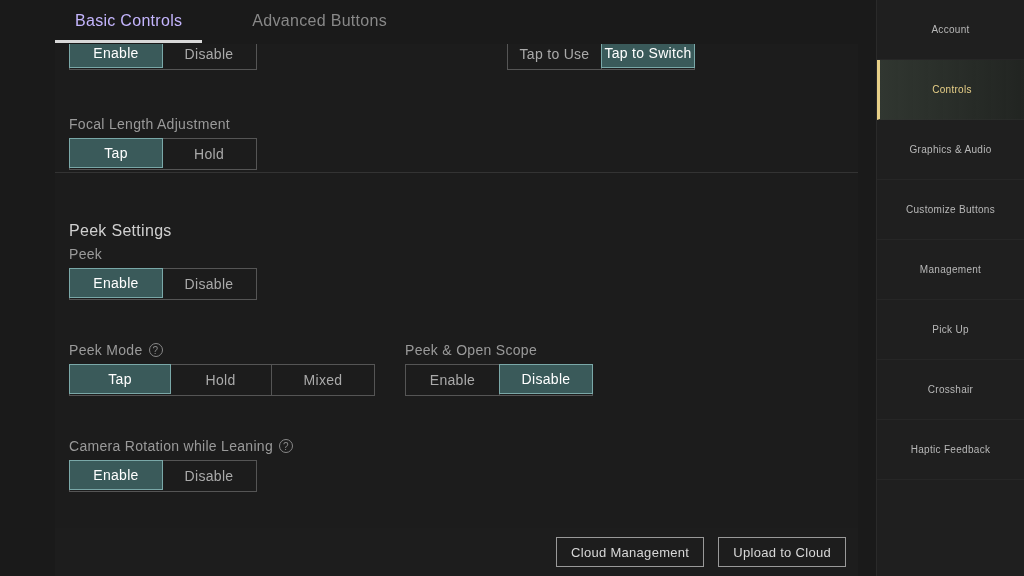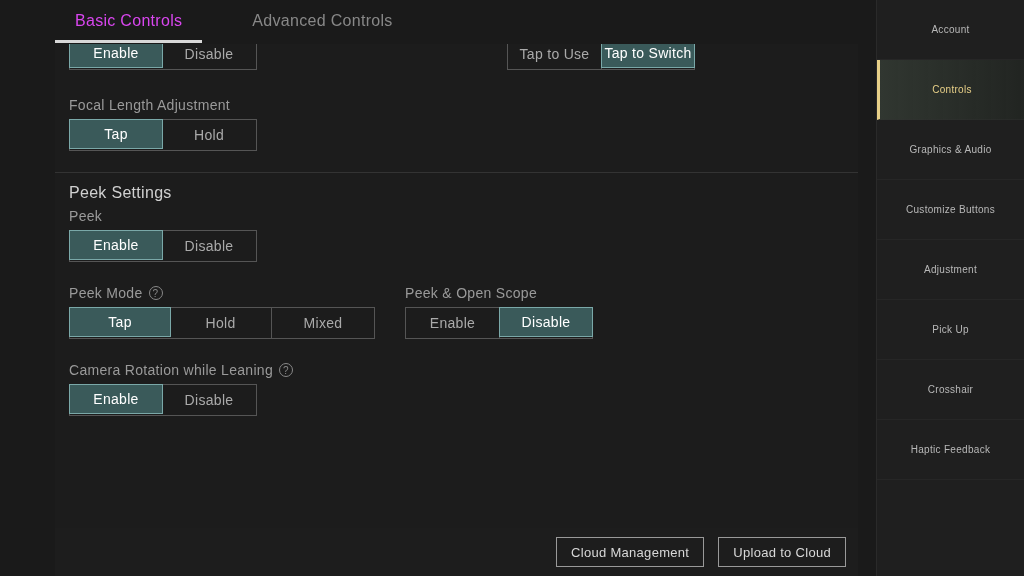--- a/index.html
+++ b/index.html
@@ -34,21 +34,21 @@
   gap: 30px;
 }
 .tab {
   font-size: 16px;
   padding: 10px 20px;
   cursor: pointer;
   color: #888;
   letter-spacing: 0.3px;
 }
 .tab.active {
-  color: #d946ef;
+  color: #c4b5fd;
   border-bottom: 3px solid #d8d8d8;
 }
 .scroll-area {
   flex: 1;
   margin: 0 10px 0 55px;
   background: rgba(30,30,30,0.5);
   padding: 10px 14px 14px 14px;
   position: relative;
   overflow: hidden;
 }
@@ -63,21 +63,21 @@
 }
 .section-title {
   font-size: 16px;
   color: #d0d0d0;
   margin-bottom: 6px;
   letter-spacing: 0.3px;
 }
 .toggle-group {
   display: inline-flex;
   border: 1px solid #555;
-  margin-bottom: 5px;
+  margin-bottom: 24px;
 }
 .toggle-btn {
   width: 94px;
   height: 30px;
   display: flex;
   align-items: center;
   justify-content: center;
   font-size: 14px;
   color: #aaa;
   cursor: pointer;
@@ -189,21 +189,21 @@
 }
 </style>
 </head>
 <body>
 
 <div class="container">
   <div class="main-panel">
     <div class="header-row">
       <div class="tabs">
         <div class="tab active">Basic Controls</div>
-        <div class="tab">Advanced Controls</div>
+        <div class="tab">Advanced Buttons</div>
       </div>
     </div>
 
     <div class="scroll-area">
 
       <div class="partial-top">
         <div class="toggle-group">
           <div class="toggle-btn selected">Enable</div>
           <div class="toggle-btn">Disable</div>
         </div>
@@ -271,18 +271,18 @@
         <div class="bottom-btn">Upload to Cloud</div>
       </div>
     </div>
   </div>
 
   <div class="sidebar">
     <div class="sidebar-item">Account</div>
     <div class="sidebar-item active">Controls</div>
     <div class="sidebar-item">Graphics &amp; Audio</div>
     <div class="sidebar-item">Customize Buttons</div>
-    <div class="sidebar-item">Adjustment</div>
+    <div class="sidebar-item">Management</div>
     <div class="sidebar-item">Pick Up</div>
     <div class="sidebar-item">Crosshair</div>
     <div class="sidebar-item">Haptic Feedback</div>
   </div>
 </div>
 
 </body></html>

